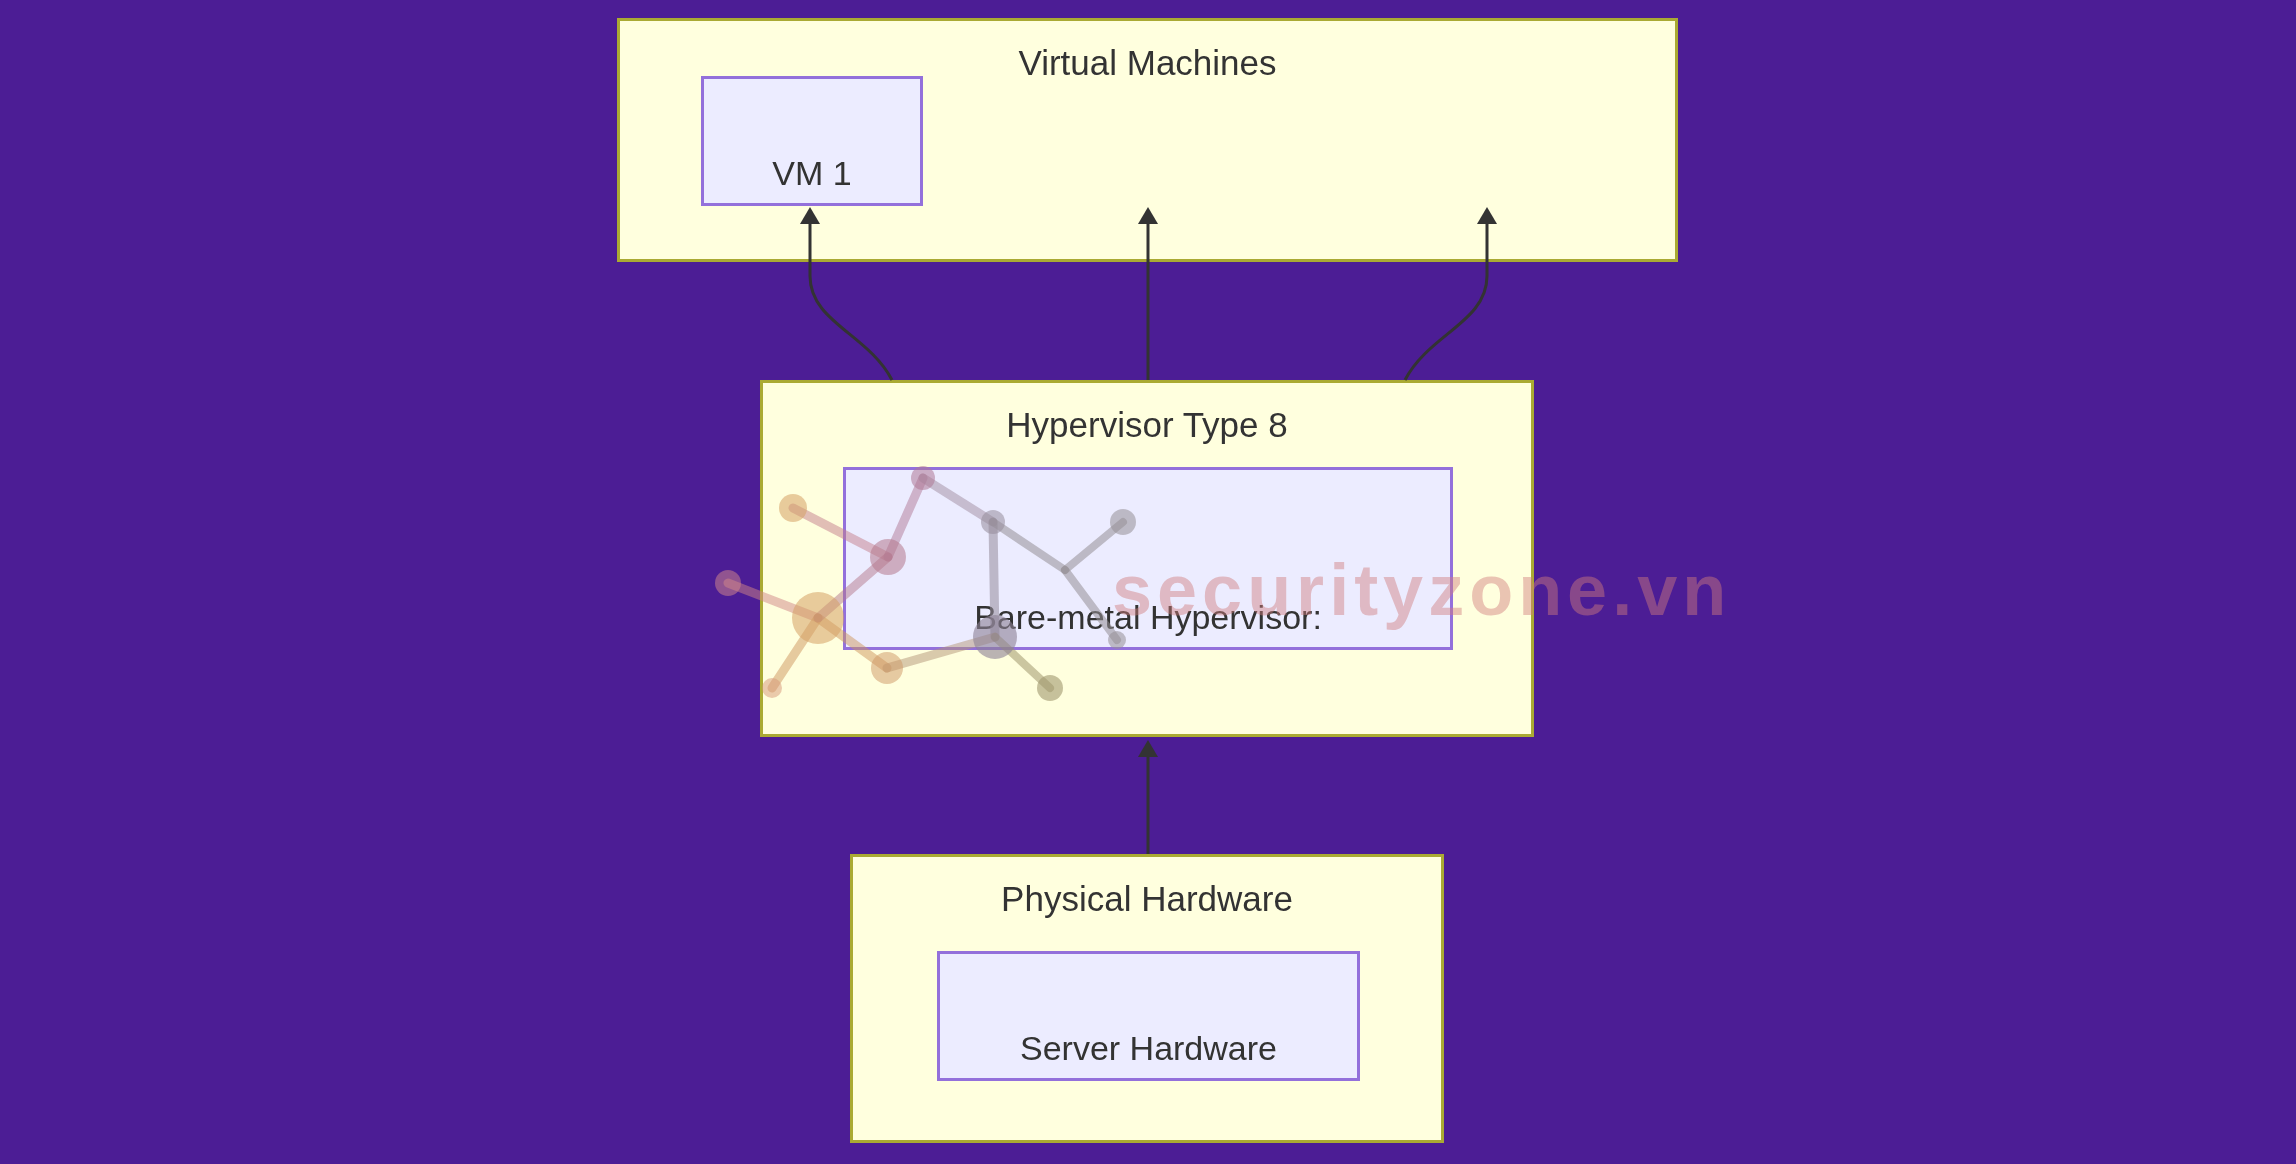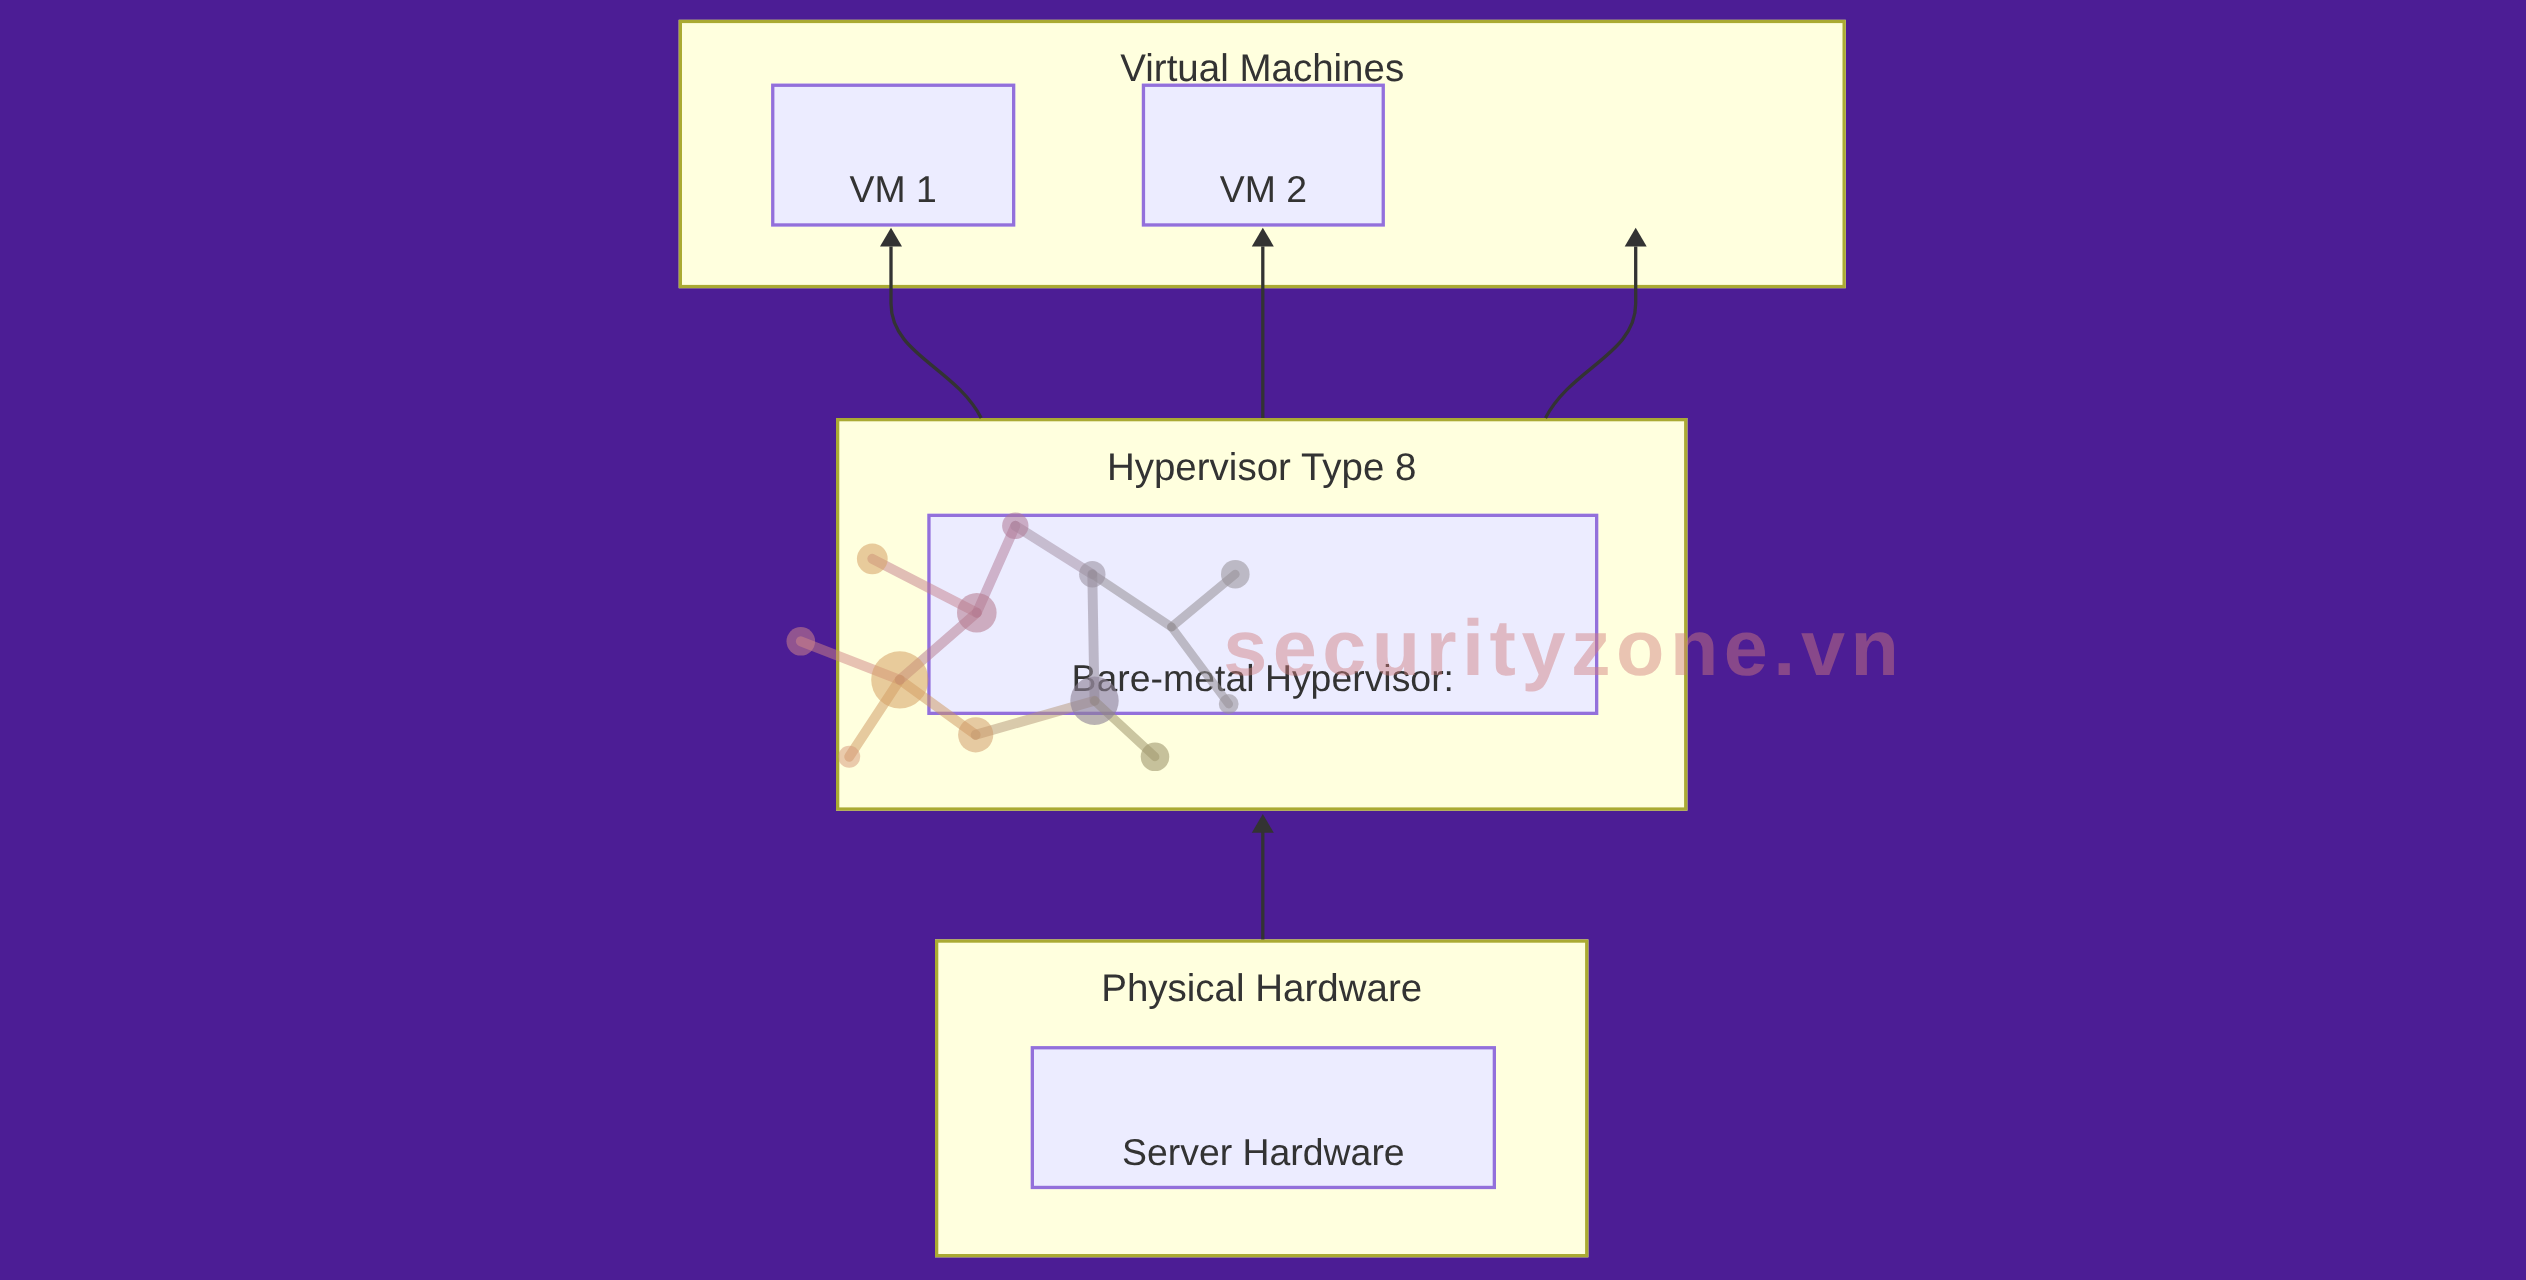--- a/index.html
+++ b/index.html
@@ -83,23 +83,20 @@
 <body>
 
 <div class="canvas">
 
   <div class="cluster cluster-vms">
     <div class="cluster-title">Virtual Machines</div>
   </div>
   <div class="node node-vm1">
     <span class="line">VM 1</span>
   </div>
-  <div class="node node-vm2">
-    <span class="line">VM 2</span>
-  </div>
 
   <div class="cluster cluster-hypervisor">
     <div class="cluster-title">Hypervisor Type 8</div>
   </div>
   <div class="node node-hypervisor">
     <span class="line">Bare-metal Hypervisor:</span>
   </div>
 
   <div class="cluster cluster-hardware">
     <div class="cluster-title">Physical Hardware</div>

